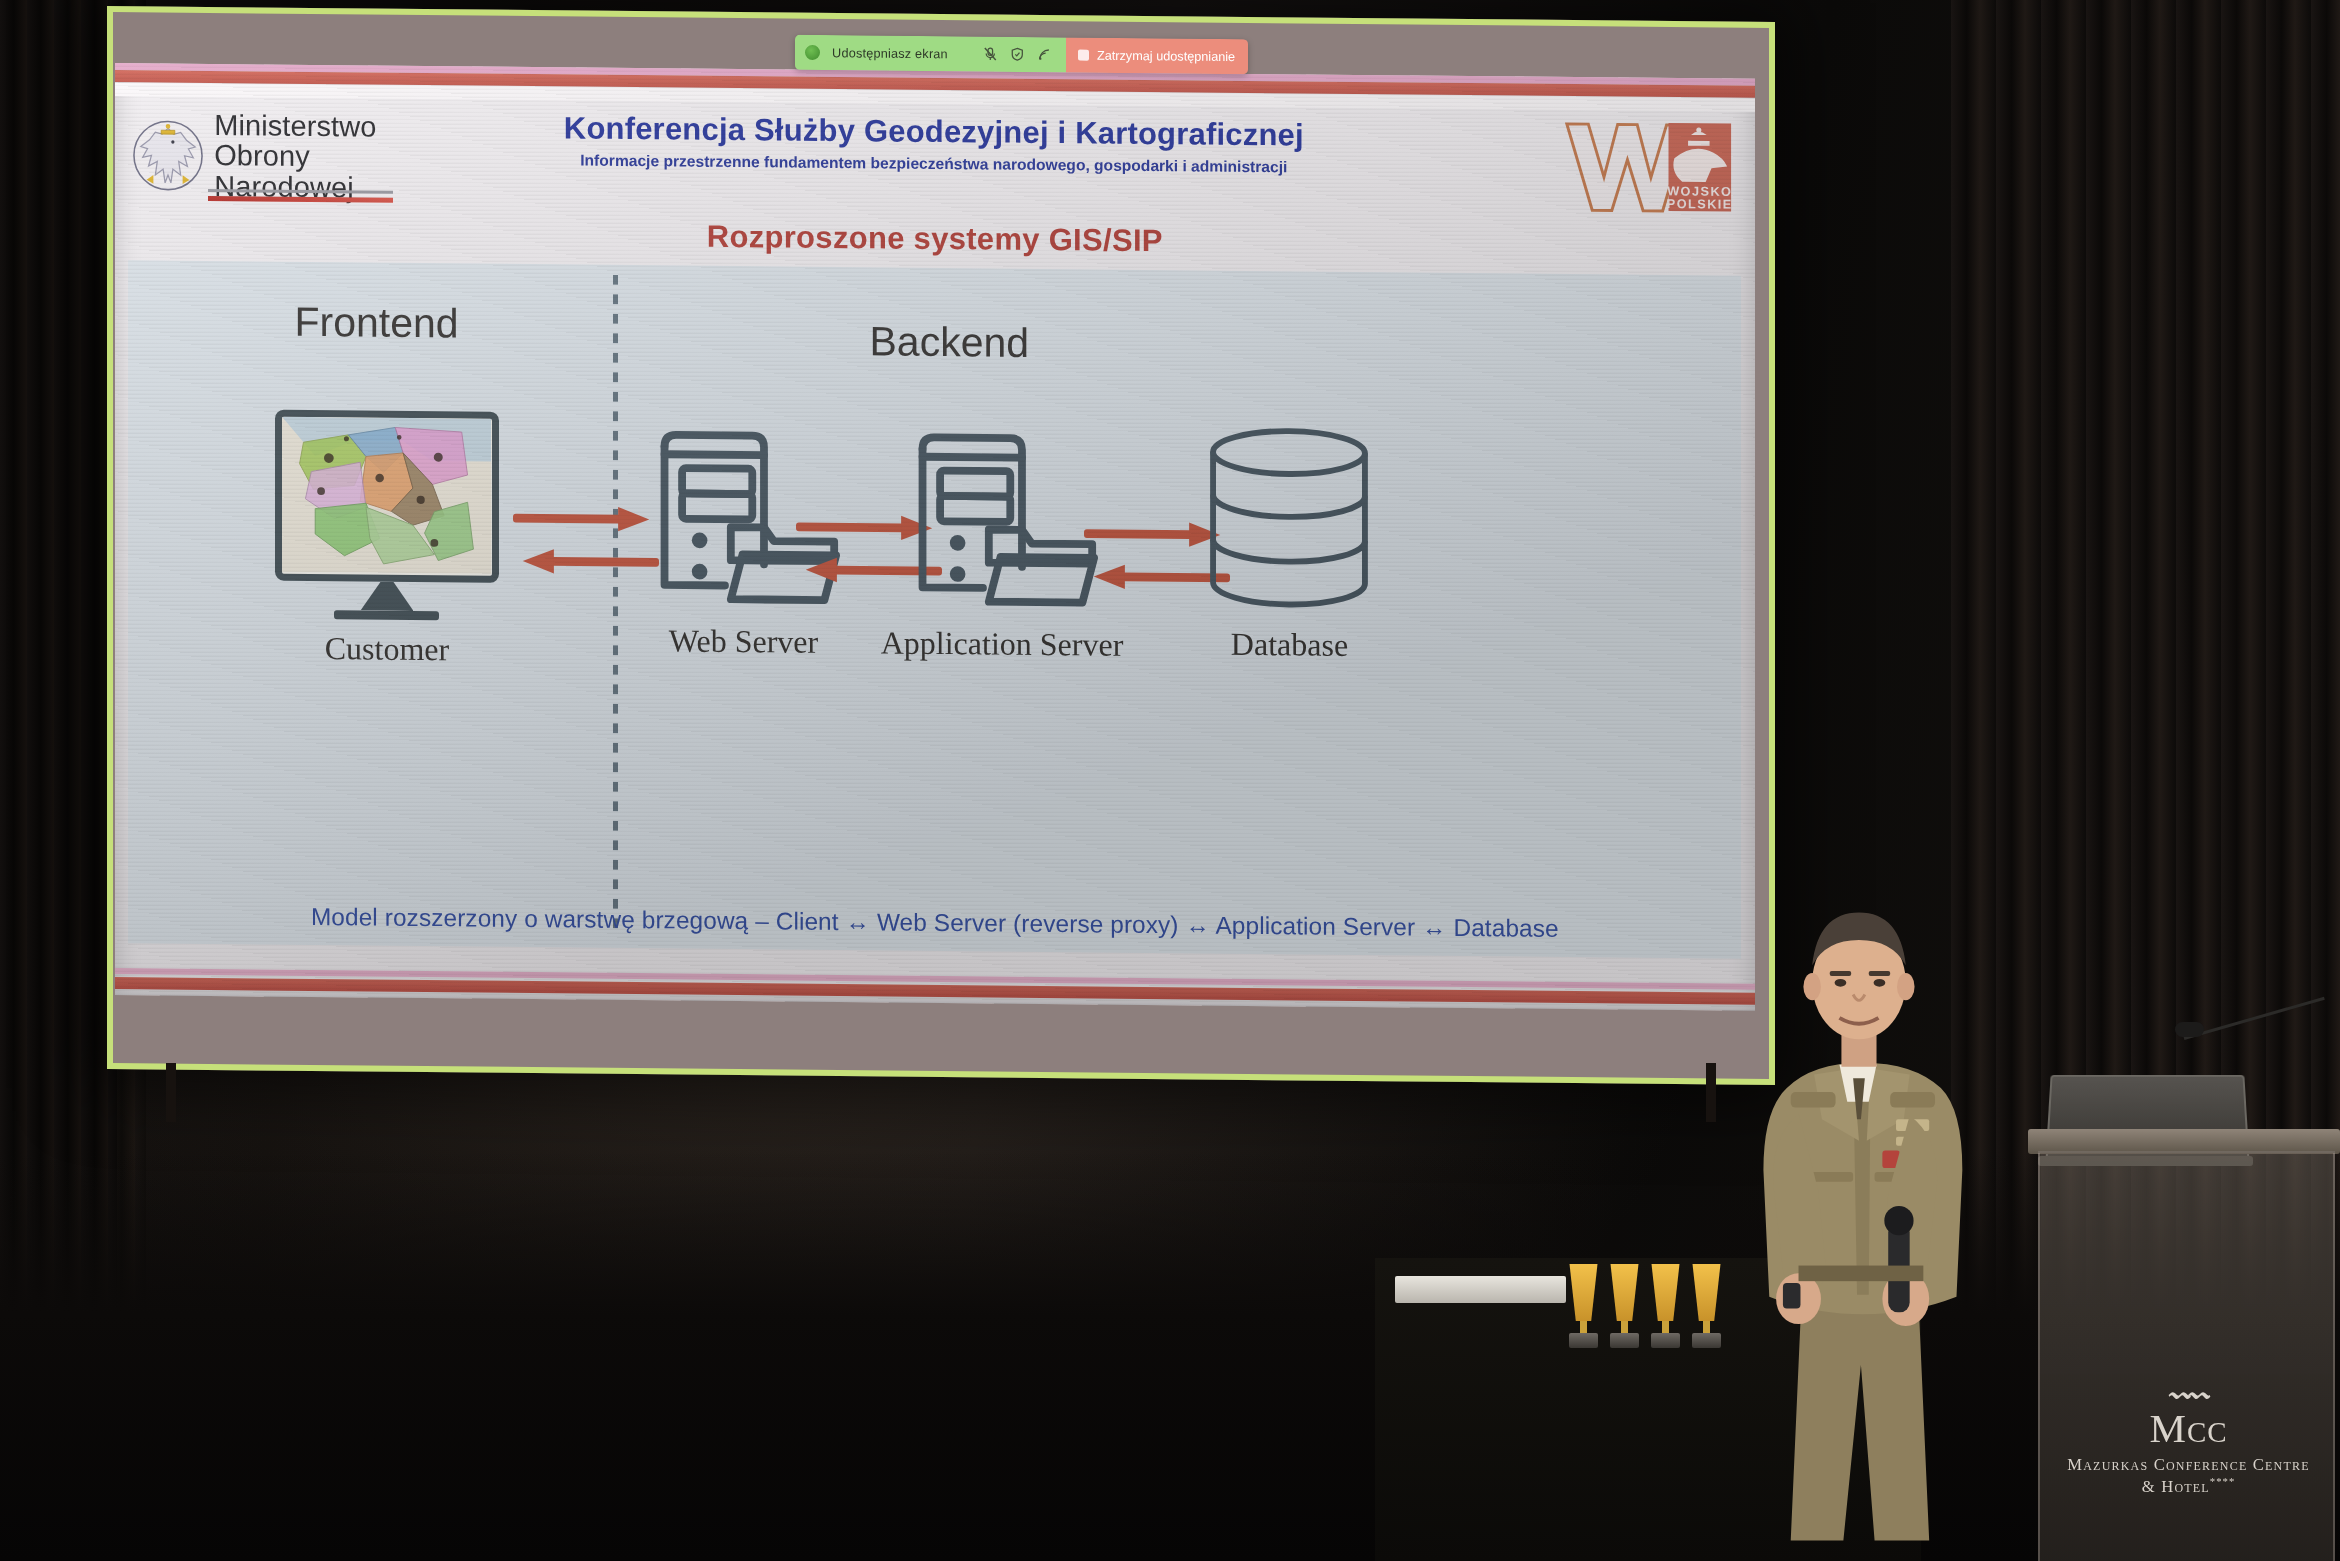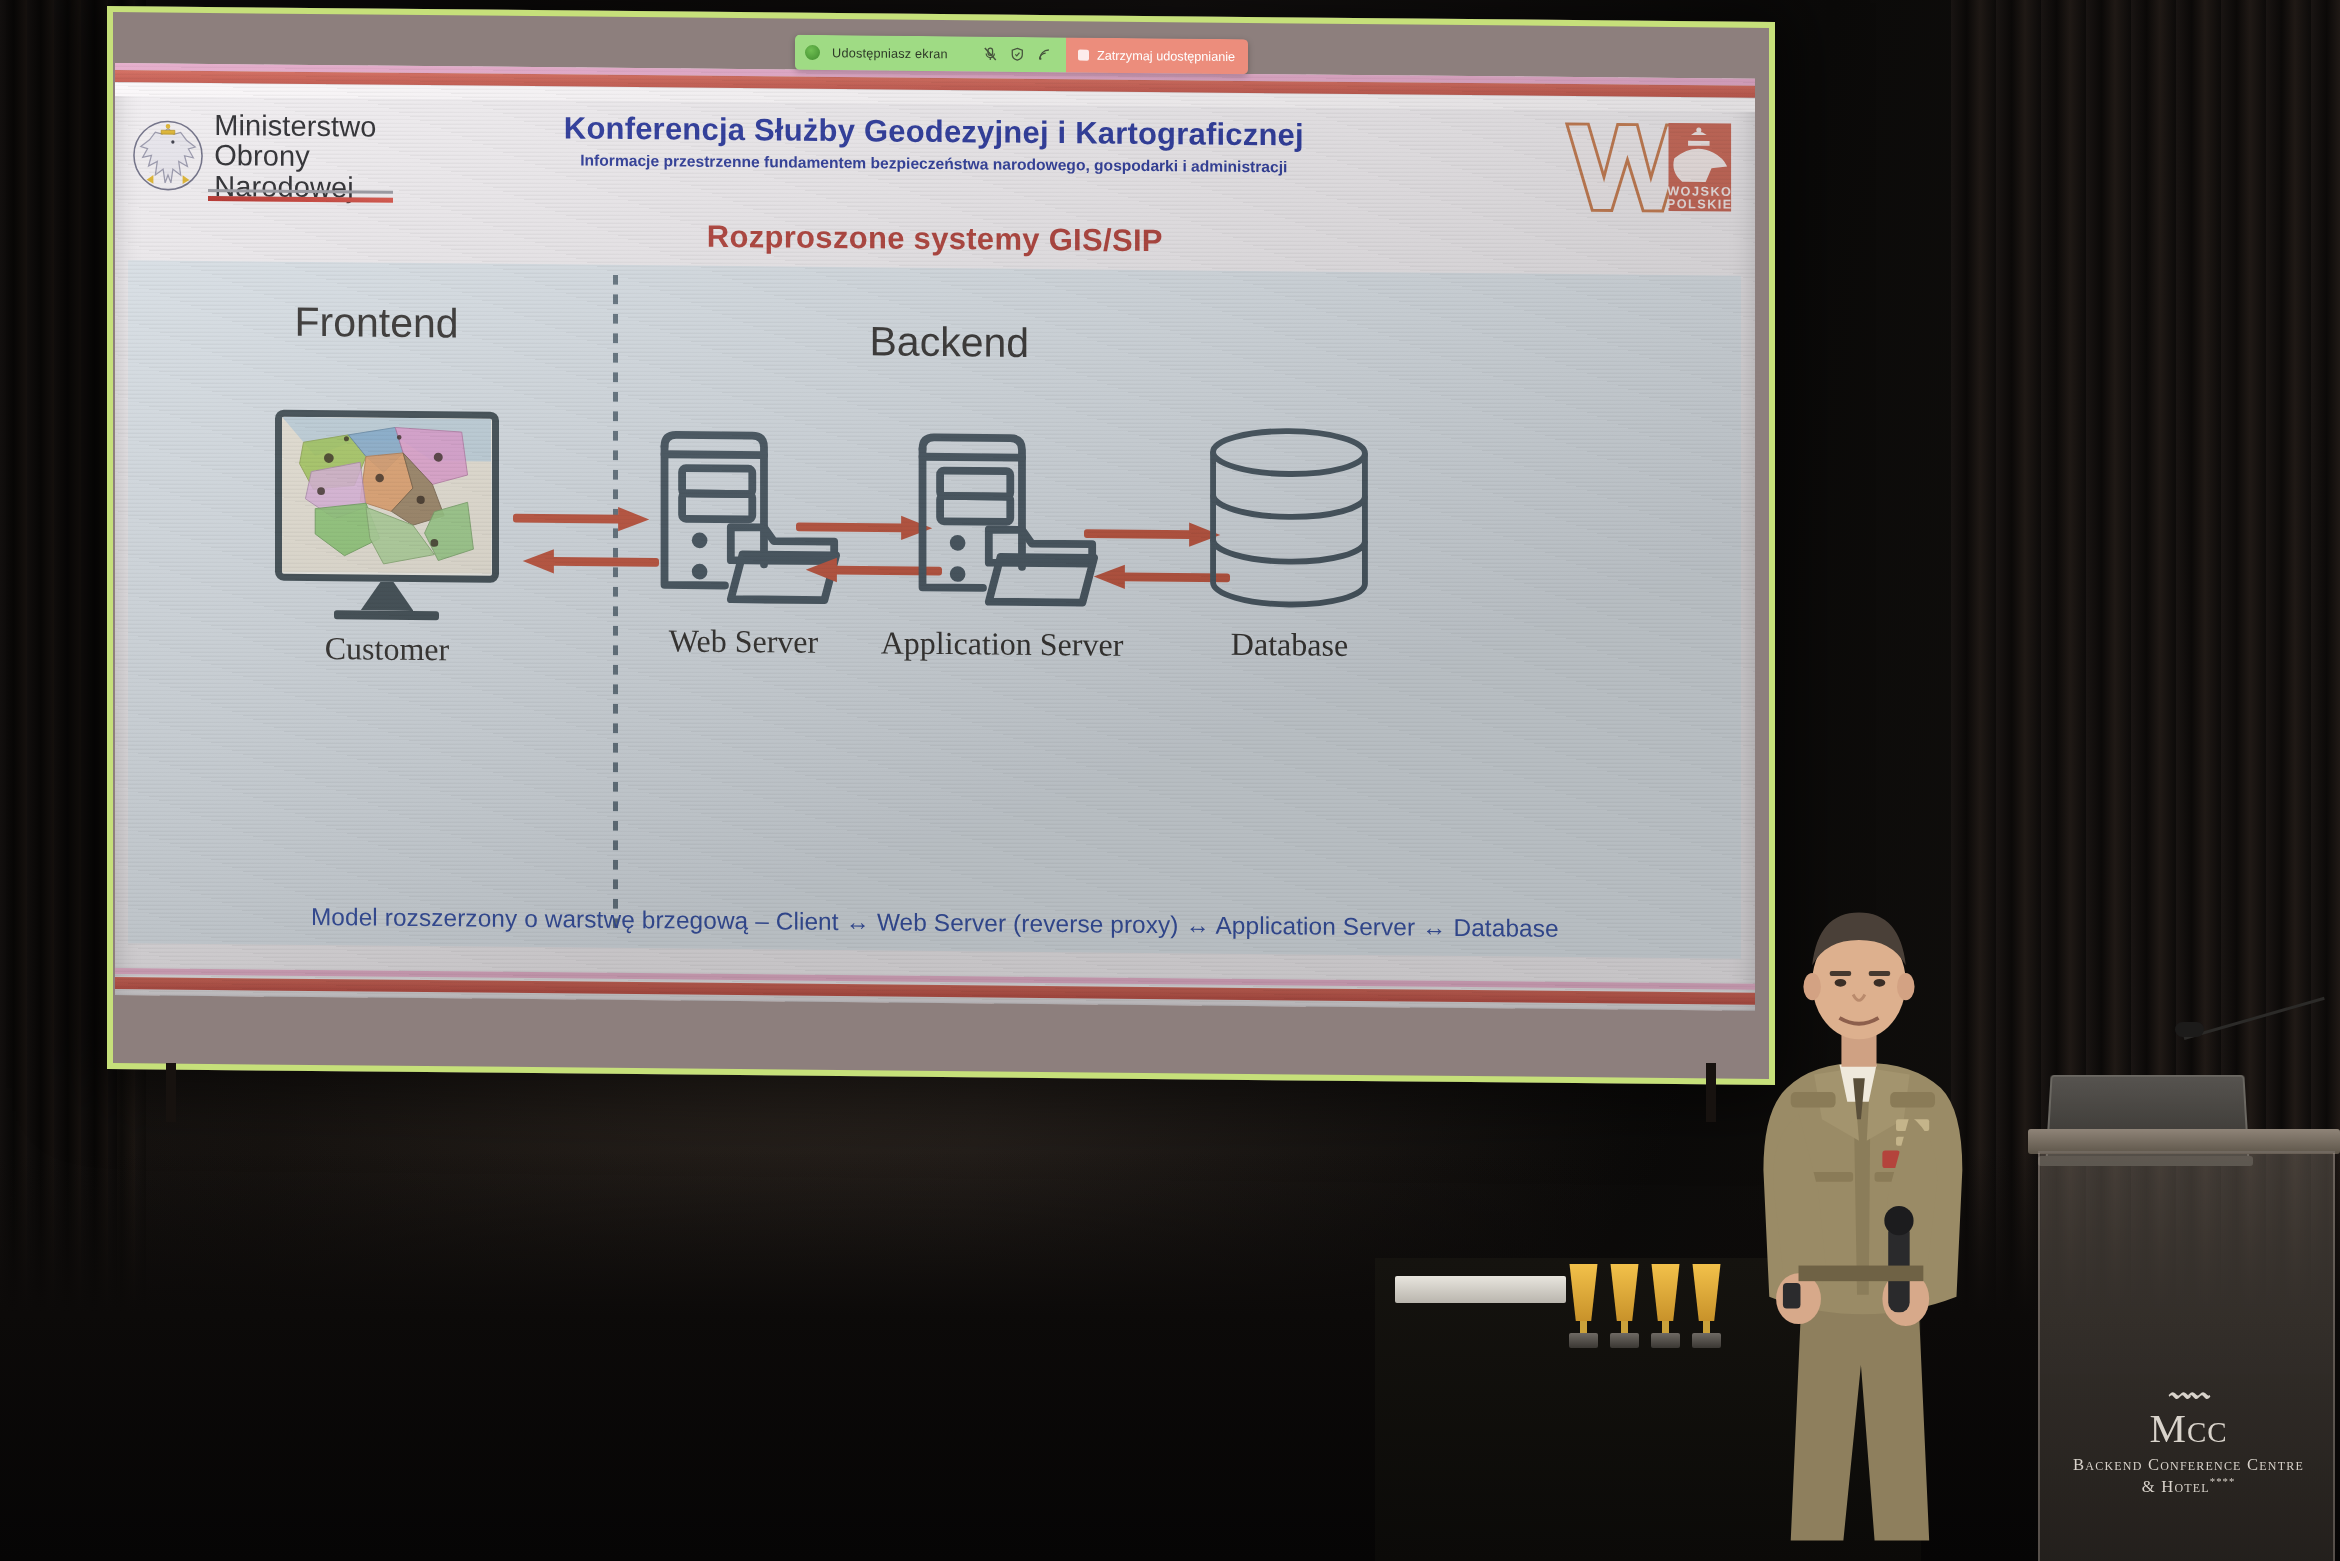--- a/index.html
+++ b/index.html
@@ -495,21 +495,21 @@
   <div id="lectern">
     <div class="mic-boom"></div>
     <div class="mic-head"></div>
     <div class="laptop"></div>
     <div class="laptop-base"></div>
     <div class="lect-top"></div>
     <div class="lect-body">
       <div class="mcc-plate">
         <div class="mcc-leaf">〰〰</div>
         <div class="mcc-main">Mcc</div>
-        <div class="mcc-line1">Backend Conference Centre</div>
+        <div class="mcc-line1">Mazurkas Conference Centre</div>
         <div class="mcc-line2">
           <span>&amp; Hotel</span><span class="mcc-stars">****</span>
         </div>
       </div>
     </div>
   </div>
 
 </div>
 
 

